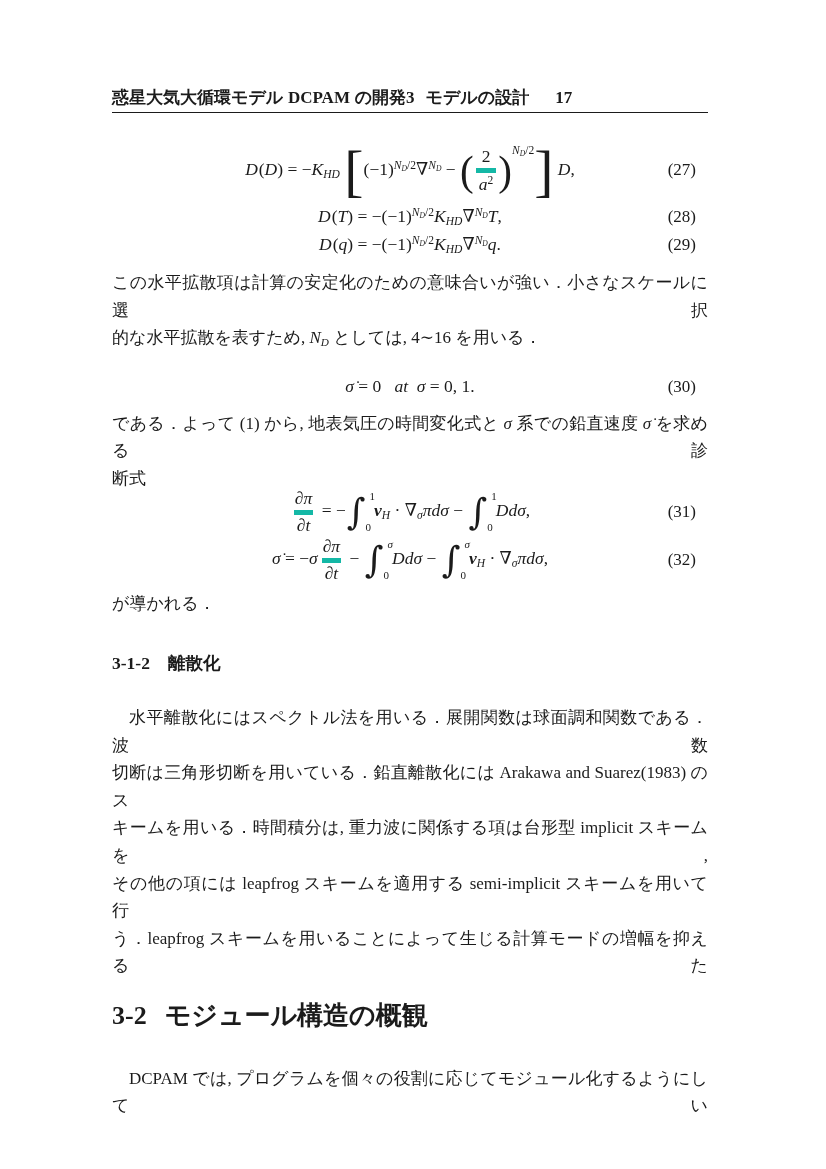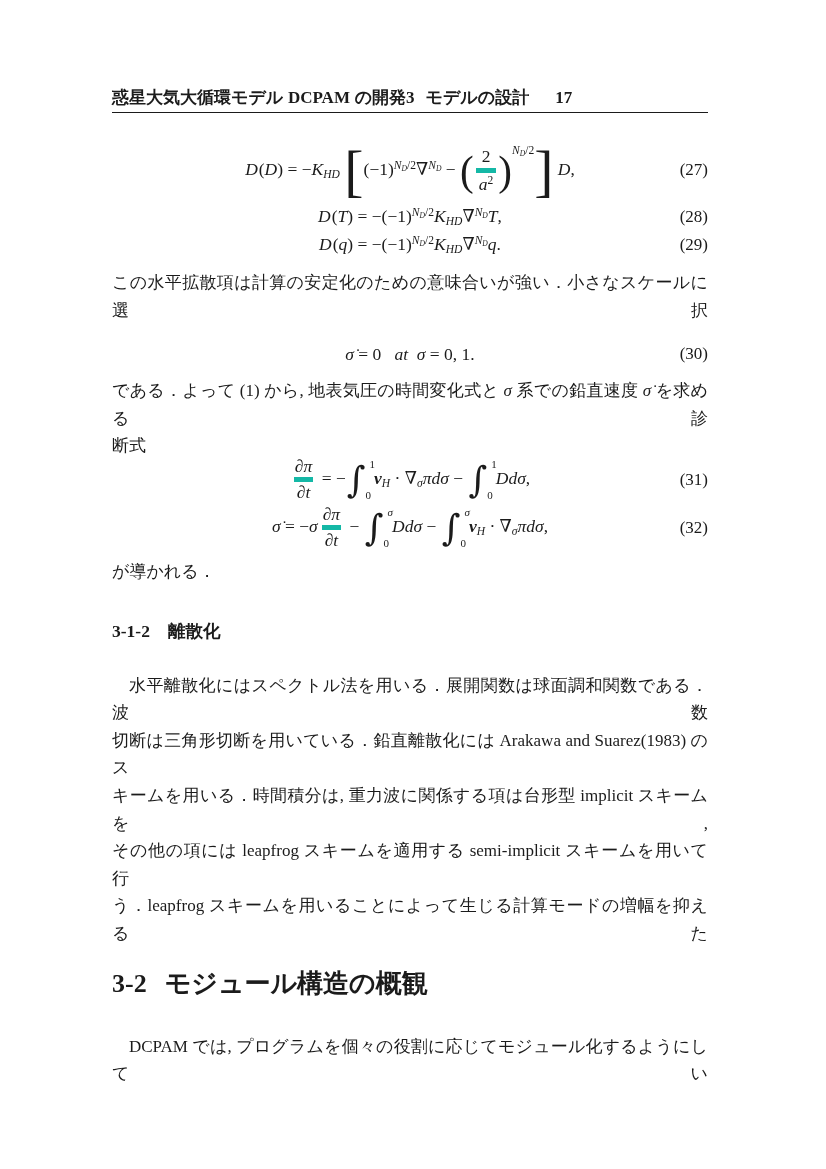--- a/index.html
+++ b/index.html
@@ -25,21 +25,21 @@
   .bi{font-style:italic;font-weight:bold;}
   .cal{font-style:italic;font-family:"Liberation Serif",serif;letter-spacing:1px;}
   .rm{font-style:normal;}
   
   .h3{margin-top:32px;font-size:17.5px;line-height:27px;}
   .h2{margin-top:20px;font-size:26px;line-height:30px;}
   .h3 .gb,.h2 .gb{margin-left:18px;}
   
   .eqrow{position:relative;display:flex;justify-content:center;align-items:center;}
   .eq{white-space:pre;font-size:17.5px;font-family:"Liberation Serif","DejaVu Serif","DejaVu Sans",serif;}
-  .eqno{position:absolute;right:0;top:50%;transform:translateY(-50%);font-size:17px;}
+  .eqno{position:absolute;right:12px;top:50%;transform:translateY(-50%);font-size:17px;}
   .sup{font-size:0.66em;vertical-align:0.55em;}
   .sup.hi{vertical-align:1.8em;}
   .sub{font-size:0.66em;vertical-align:-0.25em;}
   .frac{display:inline-flex;flex-direction:column;align-items:center;vertical-align:middle;margin:0 2px;}
   .frac .num,.frac .den{display:block;line-height:1.25;padding:0 3px;white-space:pre;}
   .frac .den{border-top:5px solid #14b8a6;}
   .intg{display:inline-flex;align-items:center;vertical-align:middle;margin:0 2px 0 1px;}
   .isign{font-size:36px;line-height:1;font-family:"DejaVu Serif","DejaVu Sans",serif;}
   .ilims{display:inline-flex;flex-direction:column;justify-content:space-between;height:42px;font-size:11px;line-height:1;padding-left:1px;}
   .itop{transform:translateX(3px);}
@@ -81,20 +81,21 @@
     <span class="eq"><span class="cal">D</span><span class="rm">(</span><span class="it">T</span><span class="rm">) = −(−1)</span><span class="sup"><span class="it">N</span><span class="sub"><span class="it">D</span></span><span class="rm">/2</span></span><span class="it">K</span><span class="sub"><span class="it">HD</span></span><span class="rm">∇</span><span class="sup"><span class="it">N</span><span class="sub"><span class="it">D</span></span></span><span class="it">T</span><span class="rm">,</span></span>
     <span class="eqno">(28)</span>
   </div>
   <div class="eqrow mt-eq29">
     <span class="eq"><span class="cal">D</span><span class="rm">(</span><span class="it">q</span><span class="rm">) = −(−1)</span><span class="sup"><span class="it">N</span><span class="sub"><span class="it">D</span></span><span class="rm">/2</span></span><span class="it">K</span><span class="sub"><span class="it">HD</span></span><span class="rm">∇</span><span class="sup"><span class="it">N</span><span class="sub"><span class="it">D</span></span></span><span class="it">q</span><span class="rm">.</span></span>
     <span class="eqno">(29)</span>
   </div>
 
   <div class="para mt-p1">
       <div class="line jl">この水平拡散項は計算の安定化のための意味合いが強い．小さなスケールに選択</div>
+      <div class="line"><span>的な水平拡散を表すため, </span><span class="it">N</span><span class="sub"><span class="it">D</span></span><span> としては, 4∼16 を用いる．</span></div>
     </div>
 
 
   <div class="eqrow mt-eq30">
     <span class="eq"><span class="it">σ̇</span><span class="rm"> = 0</span><span class="rm">   </span><span class="it">at</span><span class="rm">  </span><span class="it">σ</span><span class="rm"> = 0, 1.</span></span>
     <span class="eqno">(30)</span>
   </div>
 
   <div class="para mt-p2">
       <div class="line jl"><span>である．よって (1) から, 地表気圧の時間変化式と </span><span class="it">σ</span><span> 系での鉛直速度 </span><span class="it">σ̇</span><span> を求める診</span></div>

